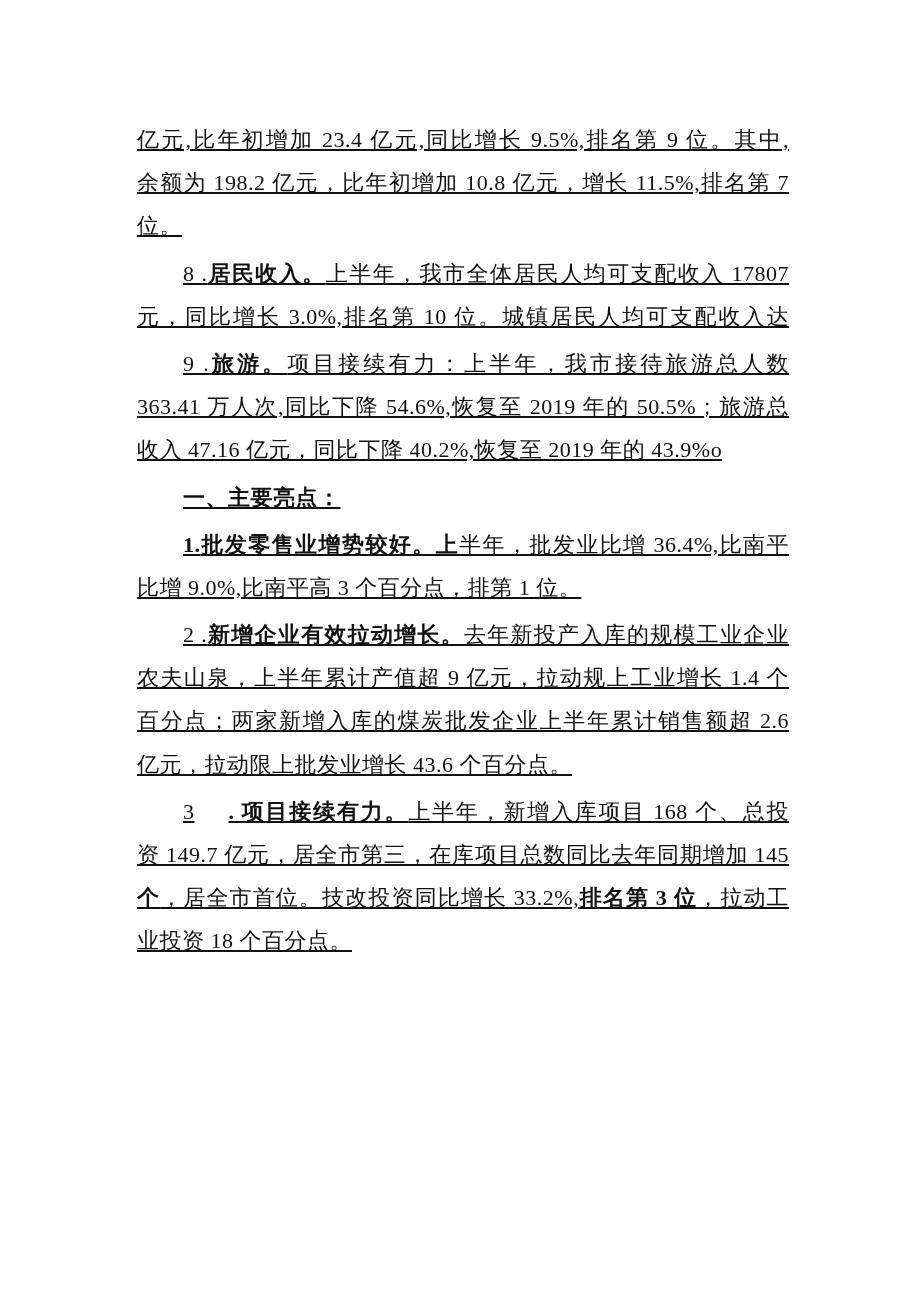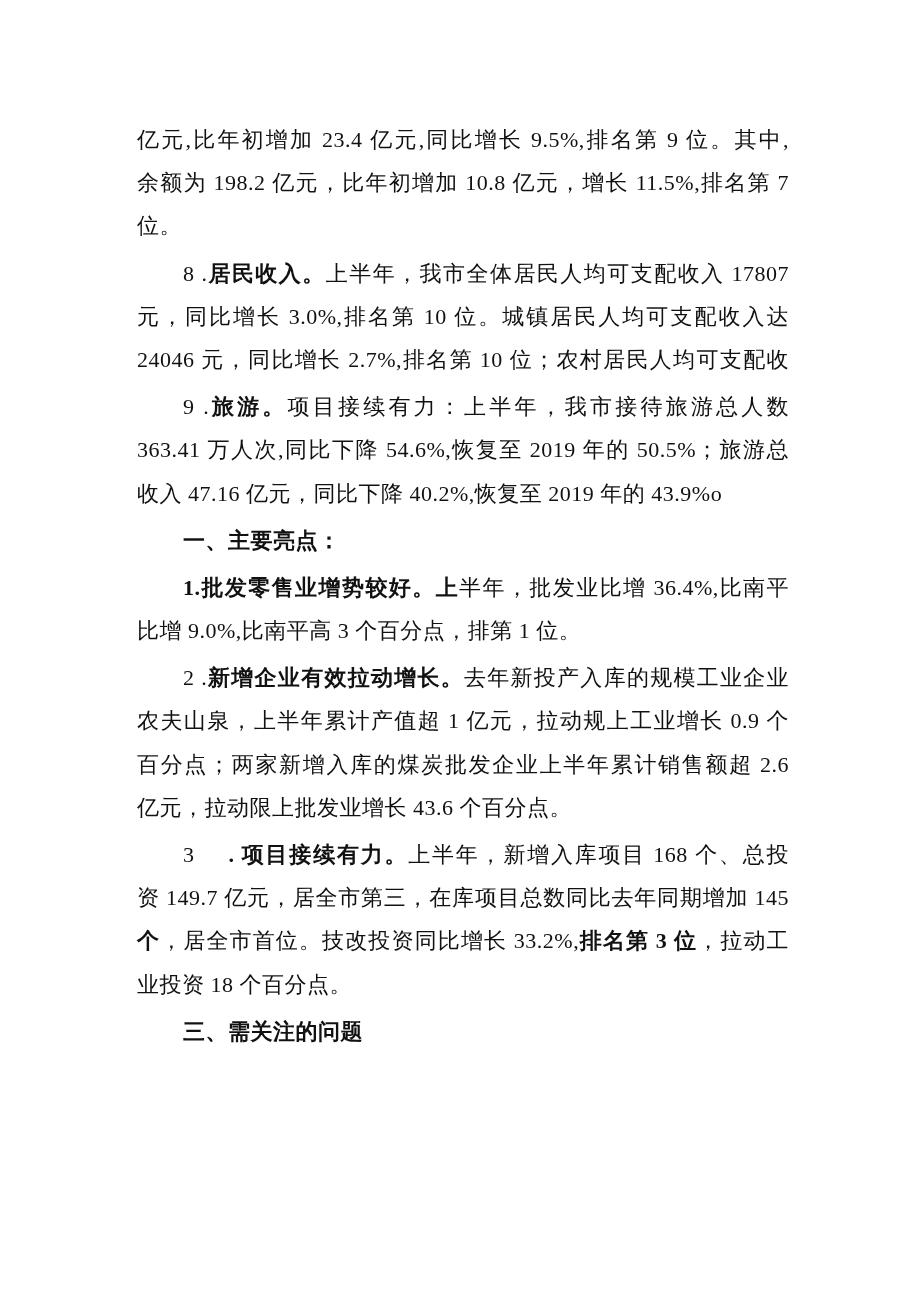--- a/index.html
+++ b/index.html
@@ -1,18 +1,18 @@
 <!DOCTYPE html>
 <html><head>
 <meta charset="utf-8">
 <style>
   html, body { margin: 0; padding: 0; background: #ffffff; }
   body { width: 920px; height: 1301px; position: relative; overflow: hidden;
          font-family: "Liberation Serif", "DejaVu Serif", serif; color: #111; }
-  .page { position: absolute; left: 137px; top: 118px; width: 652px; }
+  .page { position: absolute; left: 137px; top: 118px; width: 652px; text-decoration: underline; }
   .line { height: 43.2px; line-height: 43.2px; font-size: 22px; white-space: nowrap;
           text-align: justify; text-align-last: justify; letter-spacing: 0.5px; }
   .line.last { text-align-last: left; }
   .indent { padding-left: 46px; }
   .gap { height: 4px; }
   b, .b { font-weight: bold; }
 </style>
 </head>
 <body>
 
@@ -21,21 +21,20 @@
   <div>
     <div class="line">亿元,比年初增加 23.4 亿元,同比增长 9.5%,排名第 9 位。其中,</div>
     <div class="line">余额为 198.2 亿元，比年初增加 10.8 亿元，增长 11.5%,排名第 7</div>
     <div class="line last">位。</div>
   </div>
   <div class="gap"></div>
 
   <div>
     <div class="line indent"><span>8 .</span><b>居民收入。</b><span>上半年，我市全体居民人均可支配收入 17807</span></div>
     <div class="line">元，同比增长 3.0%,排名第 10 位。城镇居民人均可支配收入达</div>
-    <div class="line">24046 元，同比增长 2.7%,排名第 10 位；农村居民人均可支配收</div>
   </div>
   <div class="gap"></div>
 
   <div>
     <div class="line indent"><span>9 .</span><b>旅游。</b><span>项目接续有力：上半年，我市接待旅游总人数</span></div>
     <div class="line">363.41 万人次,同比下降 54.6%,恢复至 2019 年的 50.5%；旅游总</div>
     <div class="line last">收入 47.16 亿元，同比下降 40.2%,恢复至 2019 年的 43.9%o</div>
   </div>
   <div class="gap"></div>
 
@@ -43,29 +42,28 @@
   <div class="gap"></div>
 
   <div>
     <div class="line indent"><b>1.</b><b>批发零售业增势较好。上</b><span>半年，批发业比增 36.4%,比南平</span></div>
     <div class="line last">比增 9.0%,比南平高 3 个百分点，排第 1 位。</div>
   </div>
   <div class="gap"></div>
 
   <div>
     <div class="line indent"><span>2 .</span><b>新增企业有效拉动增长。</b><span>去年新投产入库的规模工业企业</span></div>
-    <div class="line">农夫山泉，上半年累计产值超 1 亿元，拉动规上工业增长 0.9 个</div>
+    <div class="line">农夫山泉，上半年累计产值超 9 亿元，拉动规上工业增长 1.4 个</div>
     <div class="line">百分点；两家新增入库的煤炭批发企业上半年累计销售额超 2.6</div>
     <div class="line last">亿元，拉动限上批发业增长 43.6 个百分点。</div>
   </div>
   <div class="gap"></div>
 
   <div>
     <div class="line indent"><span style="padding-right:34px">3</span><b>. 项目接续有力。</b><span>上半年，新增入库项目 168 个、总投</span></div>
     <div class="line">资 149.7 亿元，居全市第三，在库项目总数同比去年同期增加 145</div>
     <div class="line"><b>个</b><span>，居全市首位。技改投资同比增长 33.2%,</span><b>排名第 3 位</b><span>，拉动工</span></div>
     <div class="line last">业投资 18 个百分点。</div>
   </div>
   <div class="gap"></div>
 
-  <div class="line last indent b">三、需关注的问题</div>
 
 </div>
 
 </body></html>

